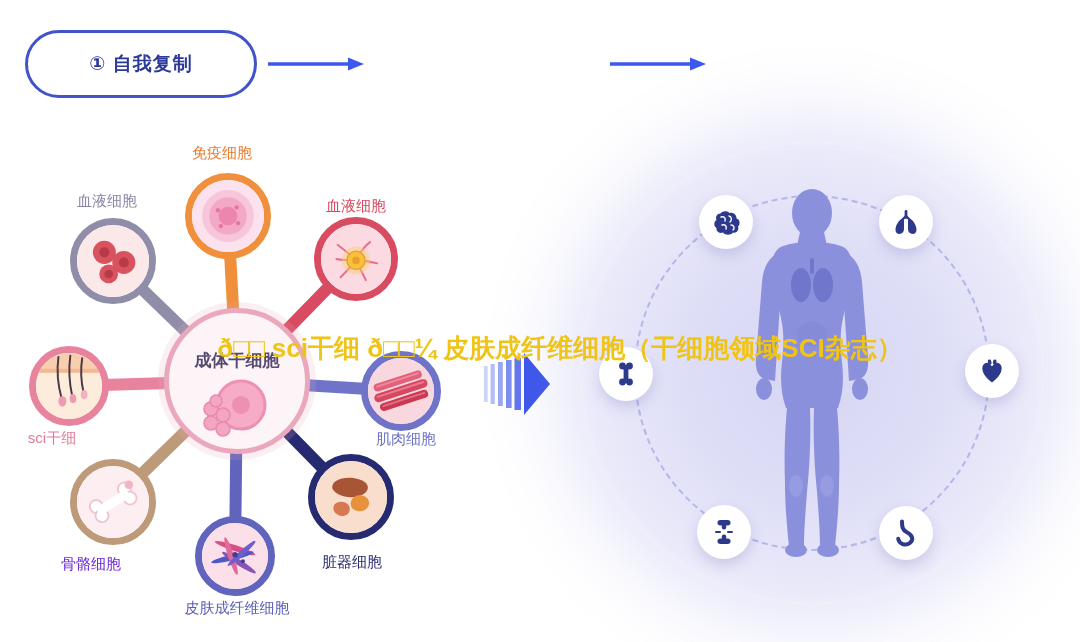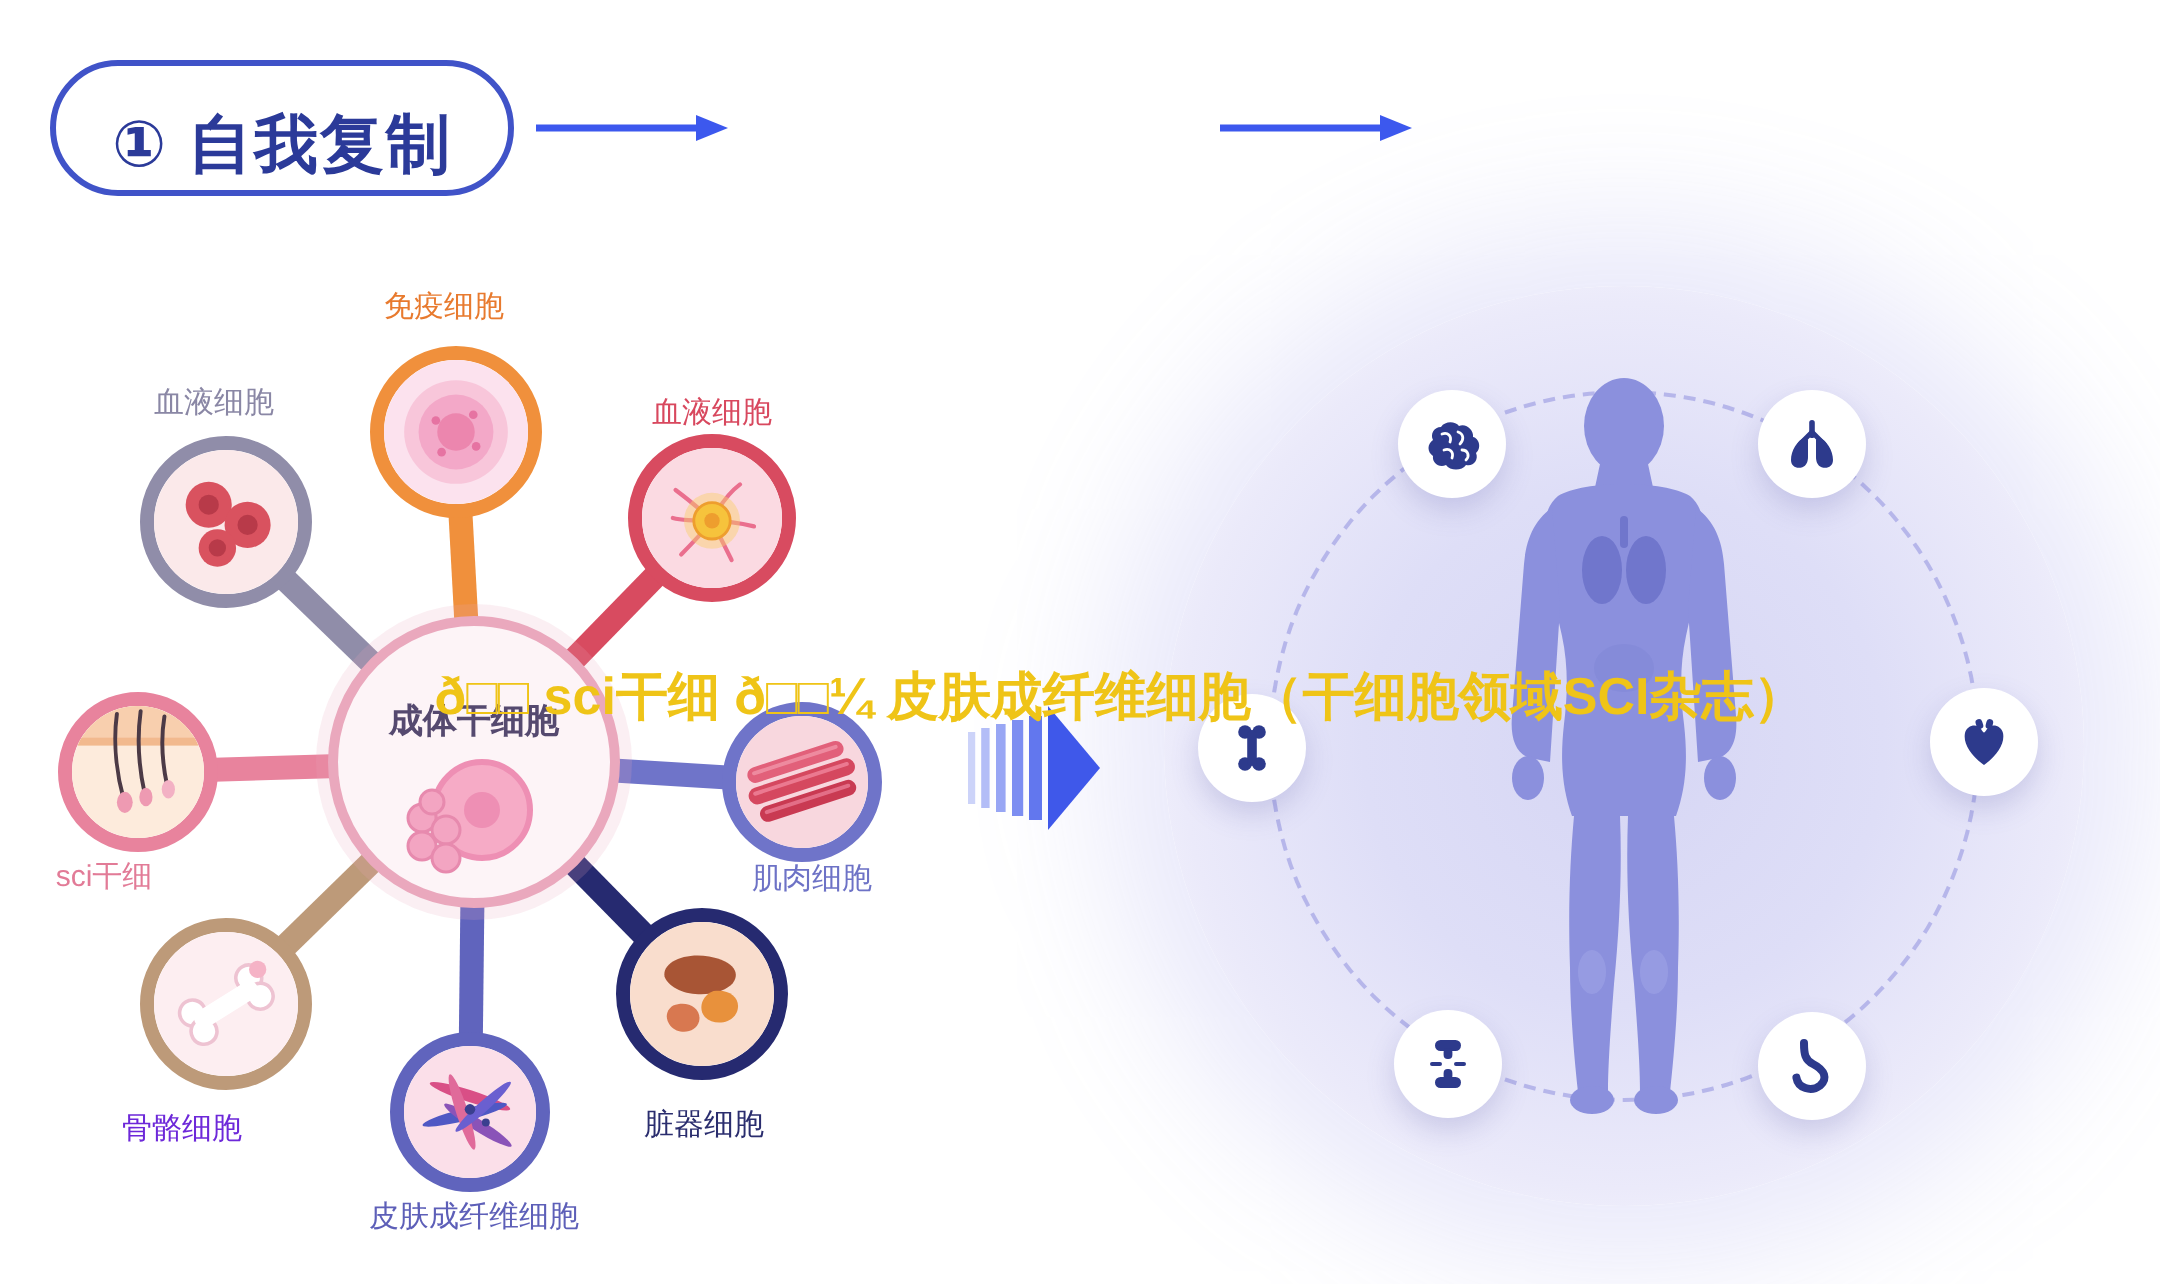--- a/index.html
+++ b/index.html
@@ -1,21 +1,21 @@
 <!DOCTYPE html>
 <html><head>
 <meta charset="utf-8">
 <style>
   *{margin:0;padding:0;box-sizing:border-box}
   html,body{width:1080px;height:642px;background:#fff;font-family:"Liberation Sans","DejaVu Sans",sans-serif}
   .stage{position:relative;width:1080px;height:642px;overflow:hidden;background:#fff}
   
   .step-btn{position:absolute;top:30px;height:68px;border:3px solid #4053c8;border-radius:34px;
-    background:#fff;color:#2b3a99;font-weight:bold;font-size:32px;letter-spacing:1px;
-    display:flex;align-items:flex-end;justify-content:center;z-index:4}
+    background:#fff;color:#2b3a99;font-weight:bold;font-size:19px;letter-spacing:1px;
+    display:flex;align-items:center;justify-content:center;z-index:4}
   .step-arrow{position:absolute;top:54px;z-index:4}
   
   .connectors{position:absolute;left:0;top:0;z-index:1}
   .cell{position:absolute;border-radius:50%;overflow:hidden;z-index:2;background:#fff}
   .cell svg{display:block;width:100%;height:100%}
   .cell-label{position:absolute;font-size:15px;font-weight:normal;white-space:nowrap;
     transform:translateX(-50%);z-index:3}
   .hub{position:absolute;left:164px;top:308px;width:146px;height:146px;border-radius:50%;
     border:5px solid #eaa8bd;background:#fdf4f7;z-index:2;overflow:hidden;
     box-shadow:0 0 0 6px rgba(234,168,189,.18)}

